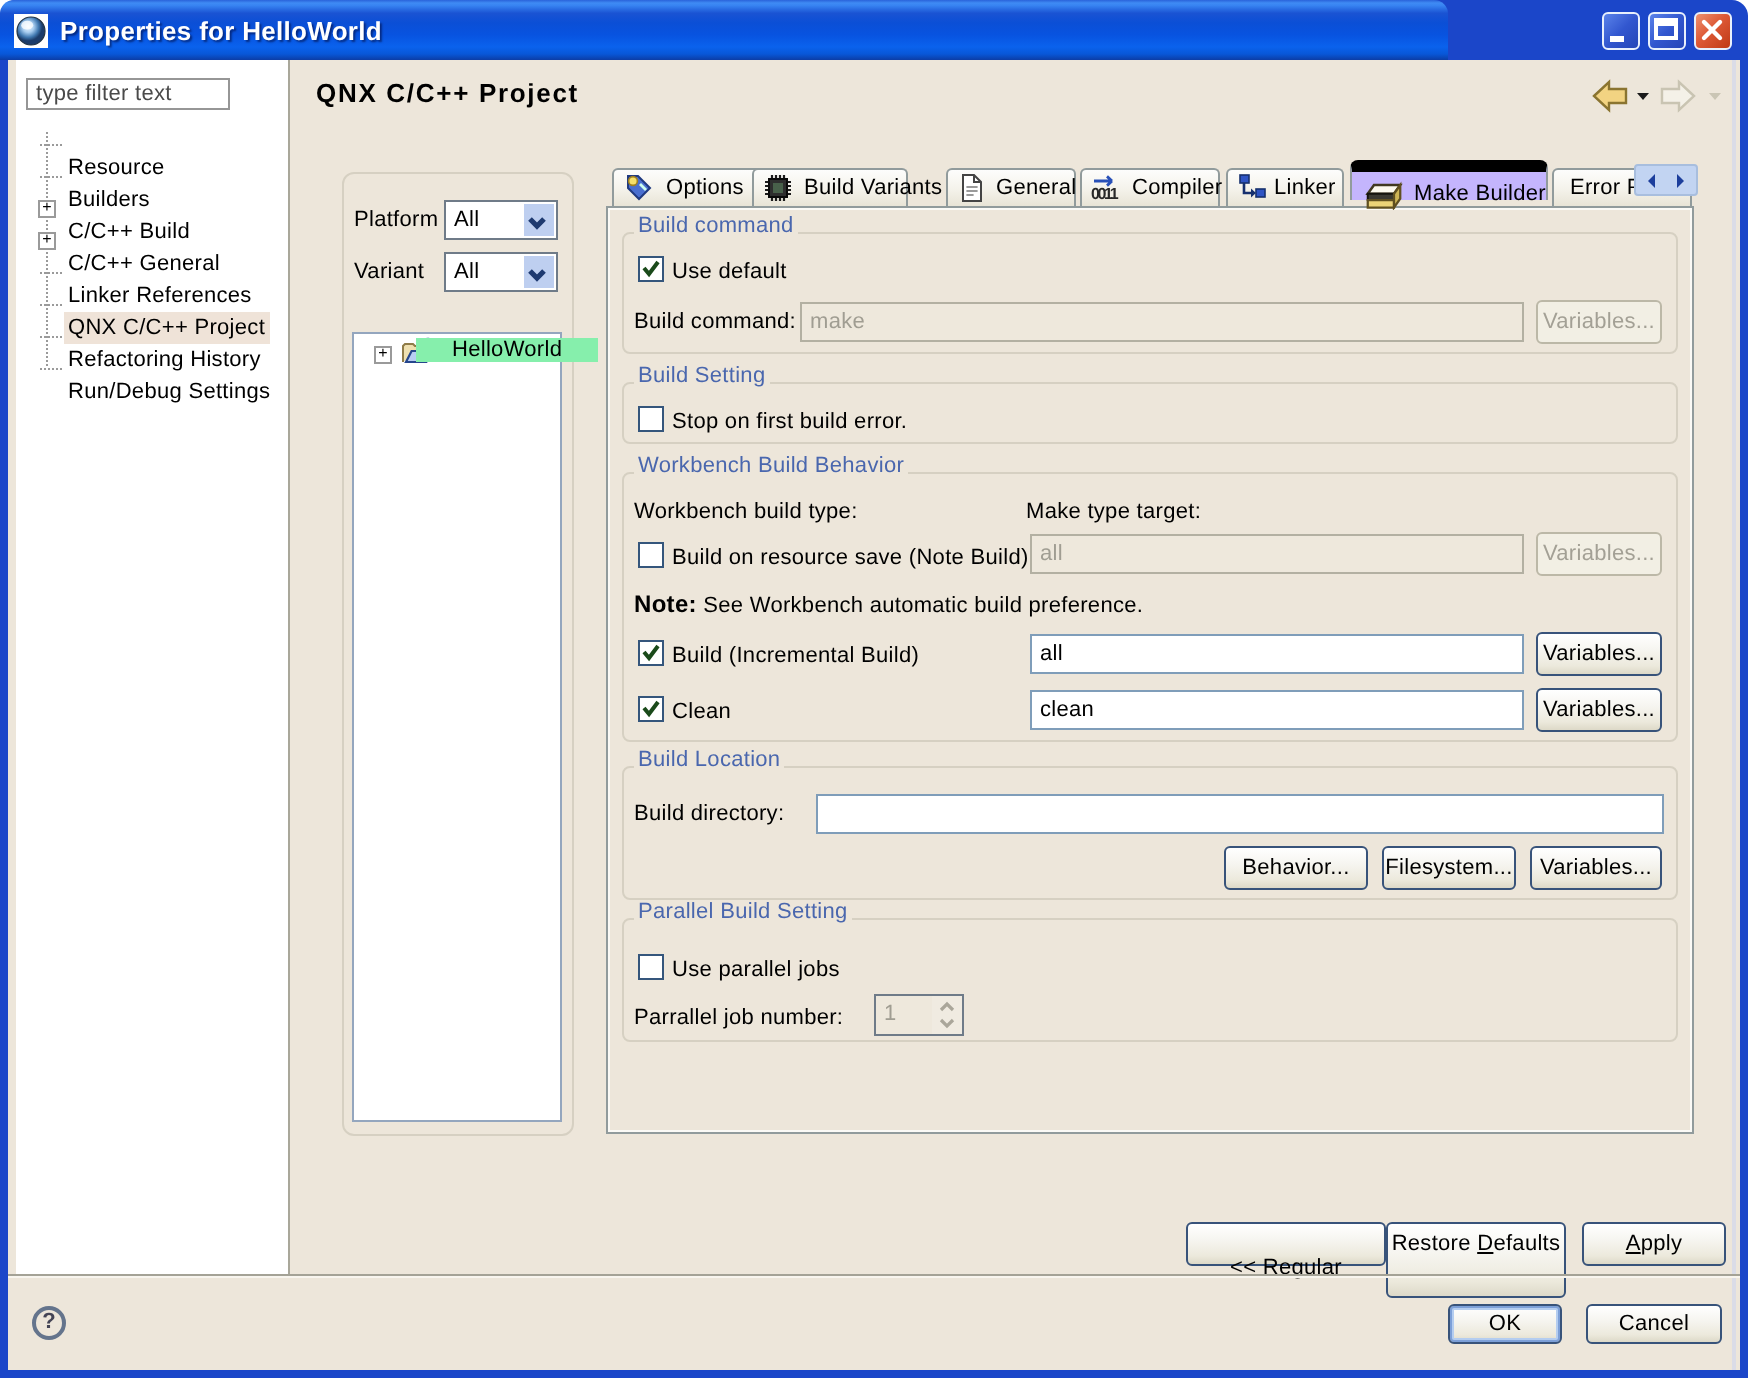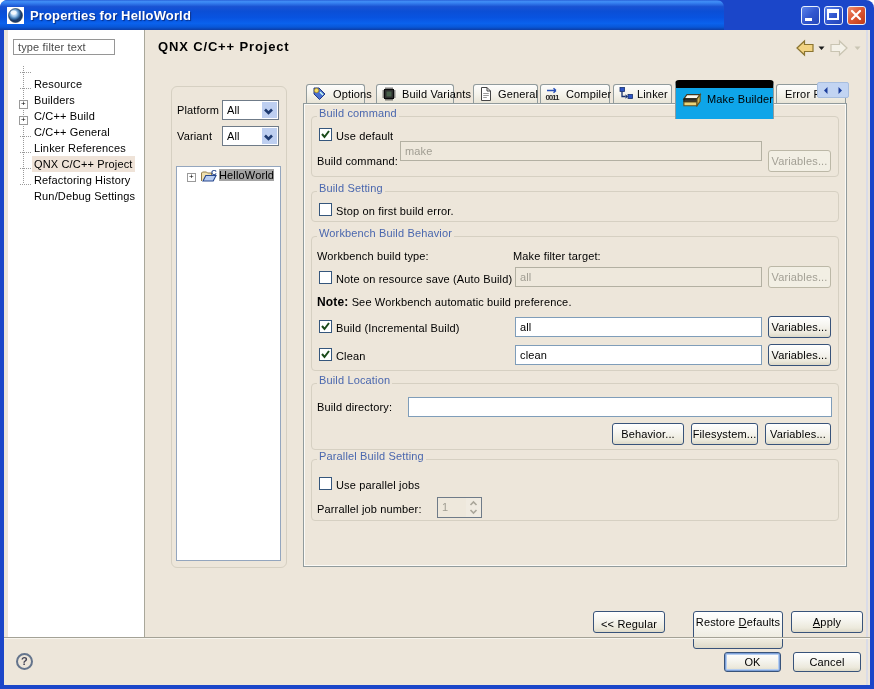--- a/index.html
+++ b/index.html
@@ -137,23 +137,23 @@
         <path d="M3 6.5 L6.5 10 L10 6.5" fill="none" stroke="#1e3a70" stroke-width="2.6"></path>
       </svg></span>
   </div>
 <div class="abs" style="left:176px;top:166px;width:105px;height:395px;background:#fff;border:1px solid #94a6be"></div>
 <div class="abs pm" style="left:187px;top:173px;width:9px;height:9px"></div>
 <svg class="abs" style="left:200px;top:168px" width="18" height="15" viewBox="0 0 18 15">
  <path d="M1.5 13 L1.5 5 L2.5 4 L6.5 4 L7.5 5 L11.5 5 L11.5 7" fill="#efe0b0" stroke="#907c48" stroke-width="1"></path>
  <path d="M3 13 L5.8 7.5 L16 7.5 L13.2 13 Z" fill="#b8cdf2" stroke="#26468c" stroke-width="1.1"></path>
  <text x="11" y="6.5" font-size="8" font-weight="bold" fill="#26468c" font-family="Liberation Sans">C</text>
 </svg>
-<div class="abs" style="left:219px;top:169px;padding:0 0;background:#a3a3a3">HelloWorld</div>
-
-<div class="abs tab" style="left:306px;width:59px">
+<div class="abs" style="left:208px;top:169px;padding:0 18px;background:#86efac">HelloWorld</div>
+
+<div class="abs tab" style="left:306px;width:78px">
  <svg class="ticon" viewBox="0 0 16 16">
       <path d="M3 2 L8 2 L14 8 L8.5 13.5 L3 8 Z" fill="#4a6fd0" stroke="#203a80" stroke-width="1"></path>
       <circle cx="5.5" cy="4.5" r="2.2" fill="#f6e06a" stroke="#a08020" stroke-width="0.8"></circle>
       <path d="M9 6 L12 9" stroke="#cfe" stroke-width="1.4"></path>
     </svg>
  <span class="tl" style="left:26px">Options</span>
   </div>
 <div class="abs tab" style="left:376px;width:78px">
  <svg class="ticon" viewBox="0 0 16 16">
       <g stroke="#1c1c1c" stroke-width="1.1">
@@ -181,21 +181,21 @@
   </div>
 <div class="abs tab" style="left:613px;width:59px">
  <svg class="ticon" viewBox="0 0 16 16">
       <rect x="2" y="1.5" width="4.5" height="4" fill="#2e54c4" stroke="#16306e" stroke-width="0.8"></rect>
       <path d="M4 5.5 L4 10.5 L7.5 10.5" fill="none" stroke="#16306e" stroke-width="1.3"></path>
       <path d="M7.5 8.2 L7.5 12.8 L10 10.5 Z" fill="#16306e"></path>
       <rect x="10" y="8.5" width="4.5" height="4" fill="#2e54c4" stroke="#16306e" stroke-width="0.8"></rect>
     </svg>
  <span class="tl" style="left:23px">Linker</span>
   </div>
-<div class="abs tab sel" style="left:675px;width:99px;z-index:3;top:80px;height:39px;background:#0ea5e9;border-radius:4px 4px 0 0;border-top:8px solid #000000">
+<div class="abs tab sel" style="left:675px;width:99px;z-index:3;top:80px;height:20px;background:#c4b5fd;border-radius:4px 4px 0 0;border-top:6px solid #000000">
  <svg class="ticon" style="top:4px;left:6px;width:20px;height:15px" viewBox="0 0 16 12">
 <path d="M1.5 5.5 L4 2 L14.5 2 L12 5.5 Z" fill="#fcf9ee" stroke="#403820" stroke-width="1"></path>
 <path d="M1.5 5.5 L12 5.5 L12 8 L1.5 8 Z" fill="#3a3830" stroke="#15130c" stroke-width="0.8"></path>
 <path d="M1.5 8 L12 8 L12 11 L1.5 11 Z" fill="#ecd478" stroke="#605020" stroke-width="0.9"></path>
 <path d="M12 5.5 L14.5 2 L14.5 7.5 L12 11 Z" fill="#cdb455" stroke="#605020" stroke-width="0.9"></path>
 </svg>
  <span class="tl" style="left:31px;top:5px">Make Builder</span>
   </div>
 <div class="abs tab" style="left:776px;width:70px">
     <span class="tl" style="left:8px">Error Pa</span>
@@ -206,34 +206,34 @@
       <path d="M20.5 4 L24 7.5 L20.5 11 Z" fill="#1c3e9c"></path>
     </svg></div>
 <div class="abs" id="page"></div>
 <div class="abs grp" style="left:311px;top:116px;width:528px;height:61px"></div>
 <div class="abs gttl" style="left:317px;top:107px">Build command</div>
 <div class="abs cb" style="left:319px;top:128px"><svg width="11" height="11">
       <path d="M2 5 L4.5 8 L9 2" fill="none" stroke="#1a4a1a" stroke-width="2"></path>
     </svg></div>
 <div class="abs" style="left:336px;top:130px">Use default</div>
 <div class="abs" style="left:317px;top:155px">Build command:</div>
-<div class="abs fld dis" style="left:400px;top:141px;width:362px;height:20px">make</div>
+<div class="abs fld dis" style="left:400px;top:151px;width:362px;height:20px">make</div>
 <div class="abs btn dis" style="left:768px;top:150px;width:63px;height:22px;padding-top:4px">Variables...</div>
 
 <div class="abs grp" style="left:311px;top:191px;width:528px;height:31px"></div>
 <div class="abs gttl" style="left:317px;top:182px">Build Setting</div>
 <div class="abs cb" style="left:319px;top:203px"></div>
 <div class="abs" style="left:336px;top:205px">Stop on first build error.</div>
 
 <div class="abs grp" style="left:311px;top:236px;width:528px;height:135px"></div>
 <div class="abs gttl" style="left:317px;top:227px">Workbench Build Behavior</div>
 <div class="abs" style="left:317px;top:250px">Workbench build type:</div>
-<div class="abs" style="left:513px;top:250px">Make filter target:</div>
+<div class="abs" style="left:513px;top:250px">Make type target:</div>
 <div class="abs cb" style="left:319px;top:271px"></div>
-<div class="abs" style="left:336px;top:273px">Note on resource save (Auto Build)</div>
+<div class="abs" style="left:336px;top:273px">Build on resource save (Note Build)</div>
 <div class="abs fld dis" style="left:515px;top:267px;width:247px;height:20px">all</div>
 <div class="abs btn dis" style="left:768px;top:266px;width:63px;height:22px;padding-top:4px">Variables...</div>
 <div class="abs" style="left:317px;top:295px"><b style="font-size:12px">Note:</b> See Workbench automatic build preference.</div>
 <div class="abs cb" style="left:319px;top:320px"><svg width="11" height="11">
       <path d="M2 5 L4.5 8 L9 2" fill="none" stroke="#1a4a1a" stroke-width="2"></path>
     </svg></div>
 <div class="abs" style="left:336px;top:322px">Build (Incremental Build)</div>
 <div class="abs fld" style="left:515px;top:317px;width:247px;height:20px">all</div>
 <div class="abs btn" style="left:768px;top:316px;width:63px;height:22px;padding-top:4px">Variables...</div>
 <div class="abs cb" style="left:319px;top:348px"><svg width="11" height="11">
@@ -255,20 +255,20 @@
 <div class="abs gttl" style="left:317px;top:450px">Parallel Build Setting</div>
 <div class="abs cb" style="left:319px;top:477px"></div>
 <div class="abs" style="left:336px;top:479px">Use parallel jobs</div>
 <div class="abs" style="left:317px;top:503px">Parrallel job number:</div>
 <div class="abs fld dis" style="left:437px;top:497px;width:45px;height:21px;border-color:#6f7b88">1</div>
 <div class="abs" style="left:466px;top:498px;width:15px;height:19px;background:#f0ebe1">
  <svg width="15" height="19">
       <path d="M4.5 7 L7.5 4 L10.5 7" fill="none" stroke="#aaa69a" stroke-width="1.6"></path>
       <path d="M4.5 12 L7.5 15 L10.5 12" fill="none" stroke="#aaa69a" stroke-width="1.6"></path>
     </svg></div>
-<div class="abs btn" style="left:593px;top:611px;width:72px;height:22px;padding-top:6px">&lt;&lt; Regular</div>
+<div class="abs btn" style="left:593px;top:611px;width:100px;height:22px;padding-top:16px">&lt;&lt; Regular</div>
 <div class="abs btn" style="left:693px;top:611px;width:90px;height:38px;padding-top:4px">Restore <u>D</u>efaults</div>
 <div class="abs btn" style="left:791px;top:611px;width:72px;height:22px;padding-top:4px"><u>A</u>pply</div>
 <div class="abs" style="left:4px;top:637px;width:866px;height:1px;background:#a4a296"></div>
 <div class="abs" style="left:4px;top:638px;width:866px;height:1px;background:#f8f5ee"></div>
 <div class="abs" style="left:16px;top:653px;width:17px;height:17px;border:2px solid #64748c;border-radius:50%;text-align:center;line-height:13px;color:#445;font-size:11px;font-weight:bold">?</div>
 <div class="abs btn def" style="left:724px;top:652px;width:57px;height:20px;padding-top:3px">OK</div>
 <div class="abs btn" style="left:793px;top:652px;width:68px;height:20px;padding-top:3px">Cancel</div>
 
 </body></html>

